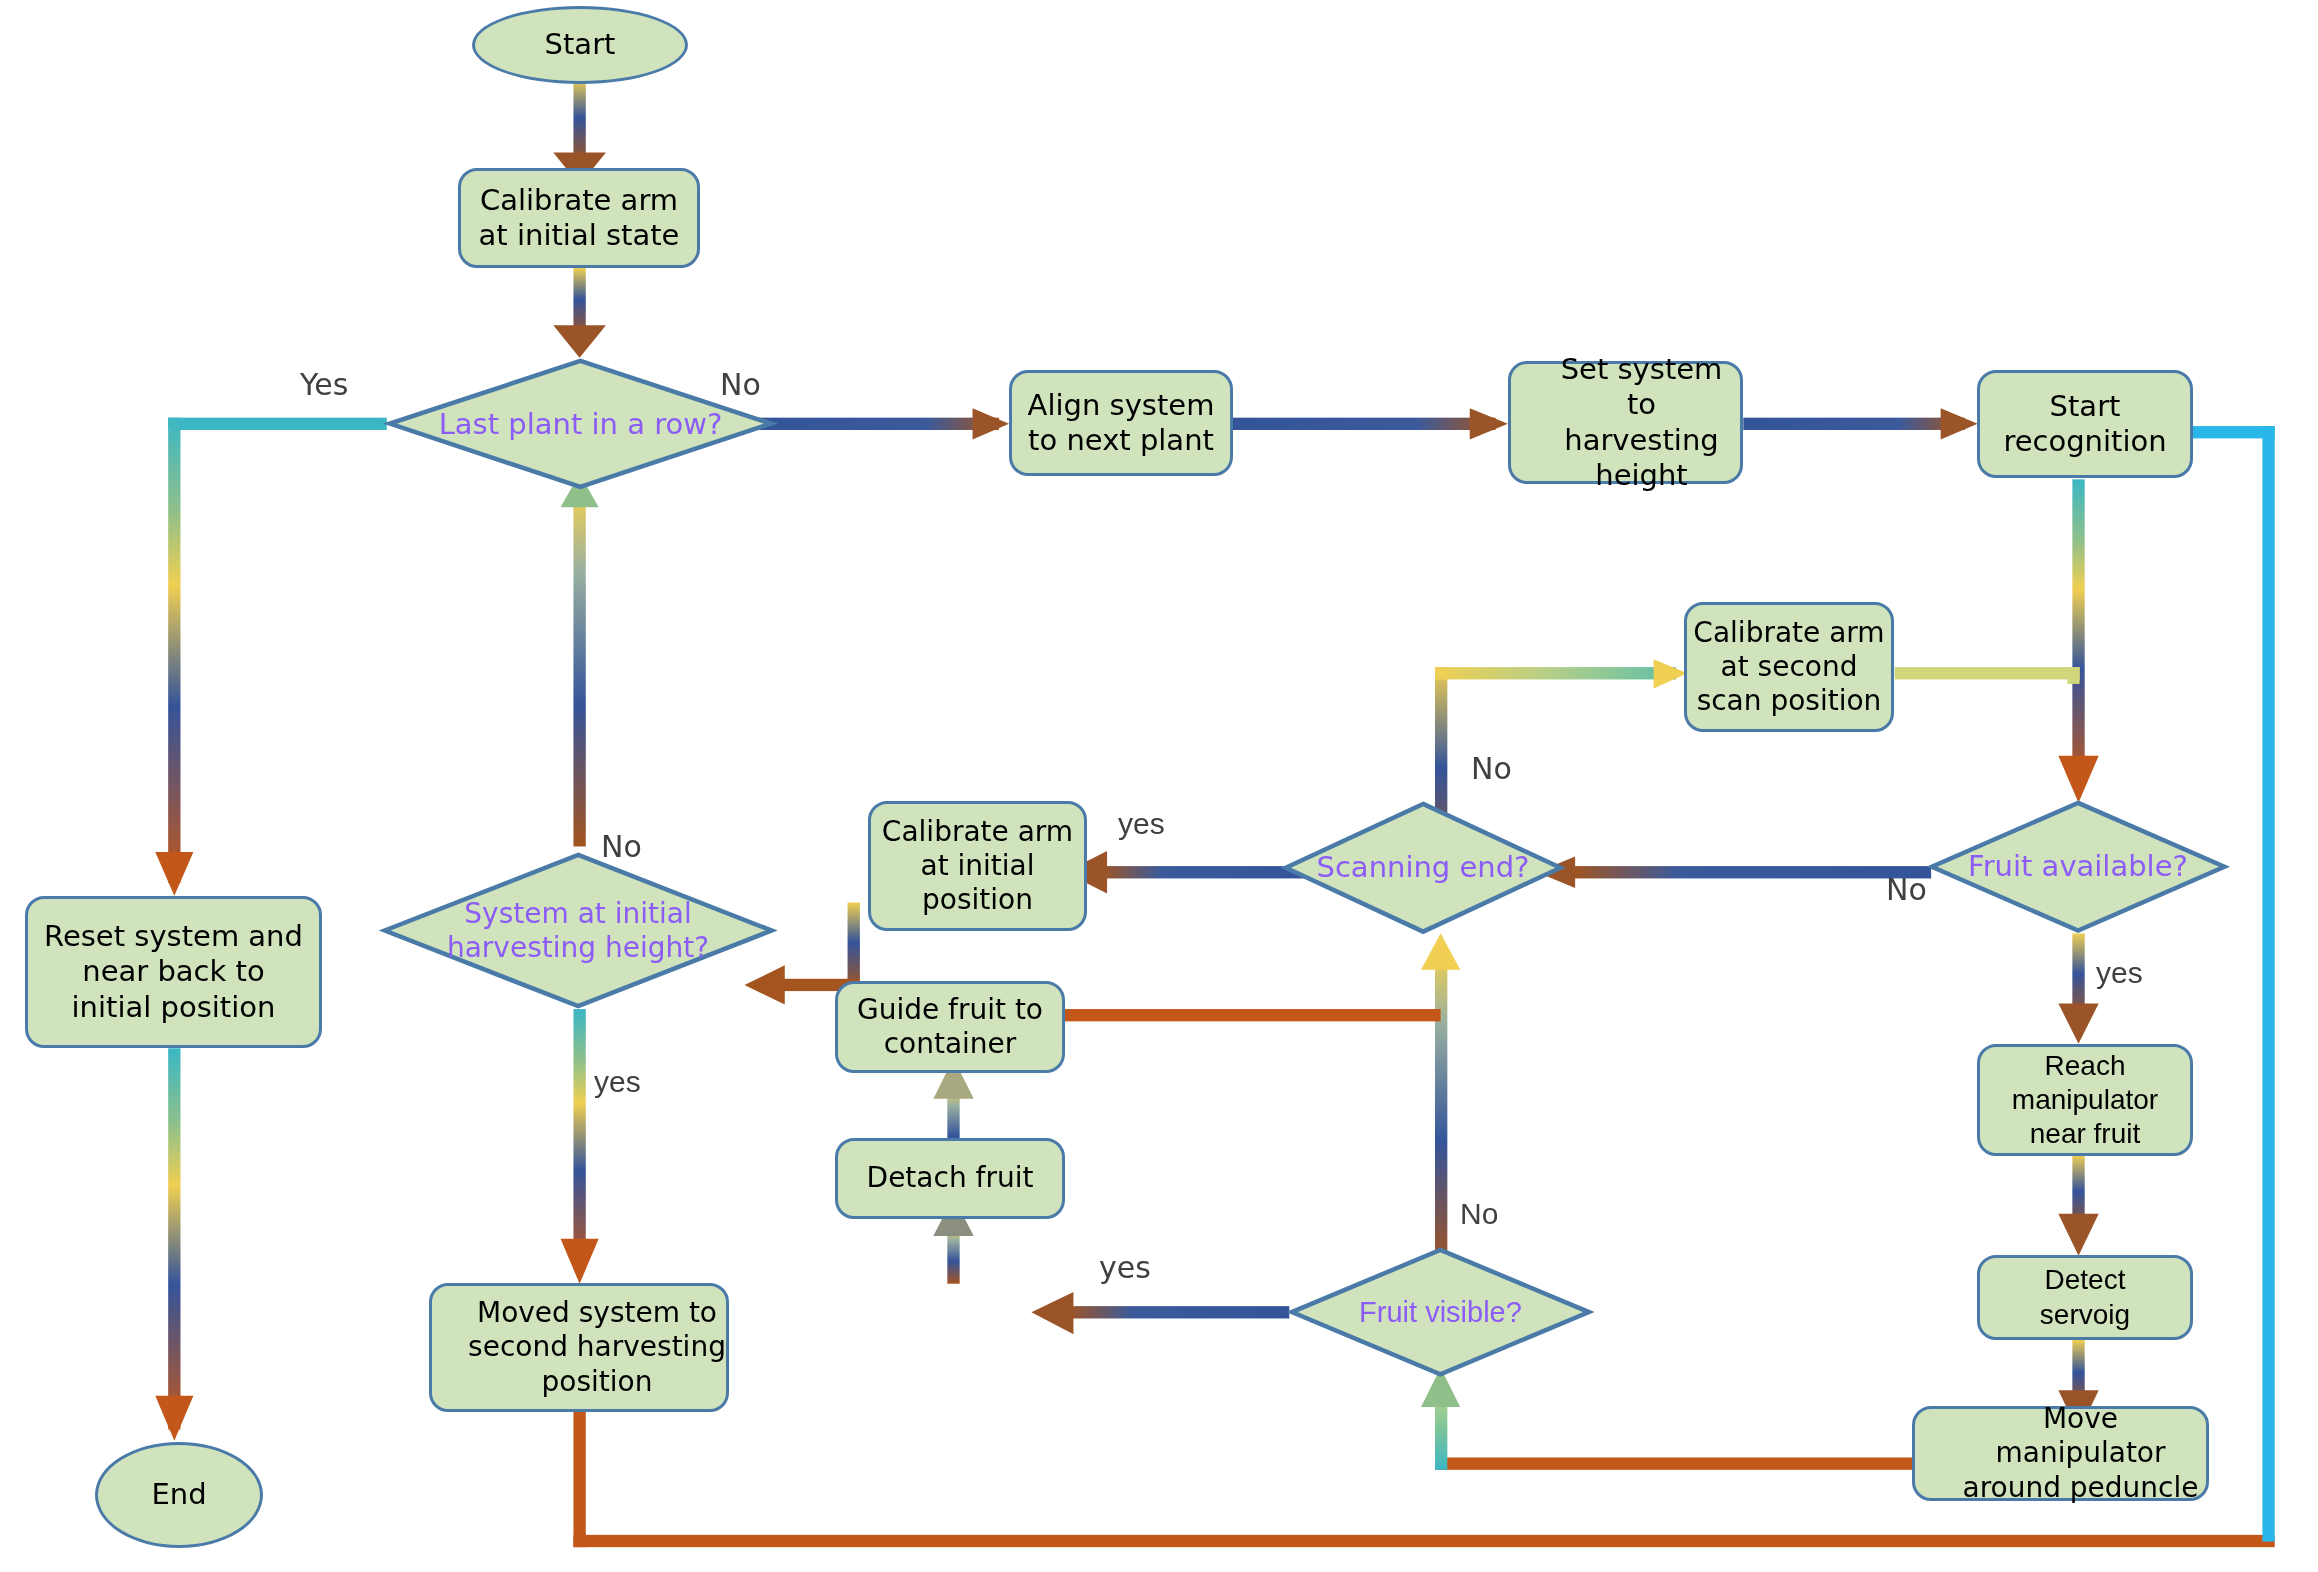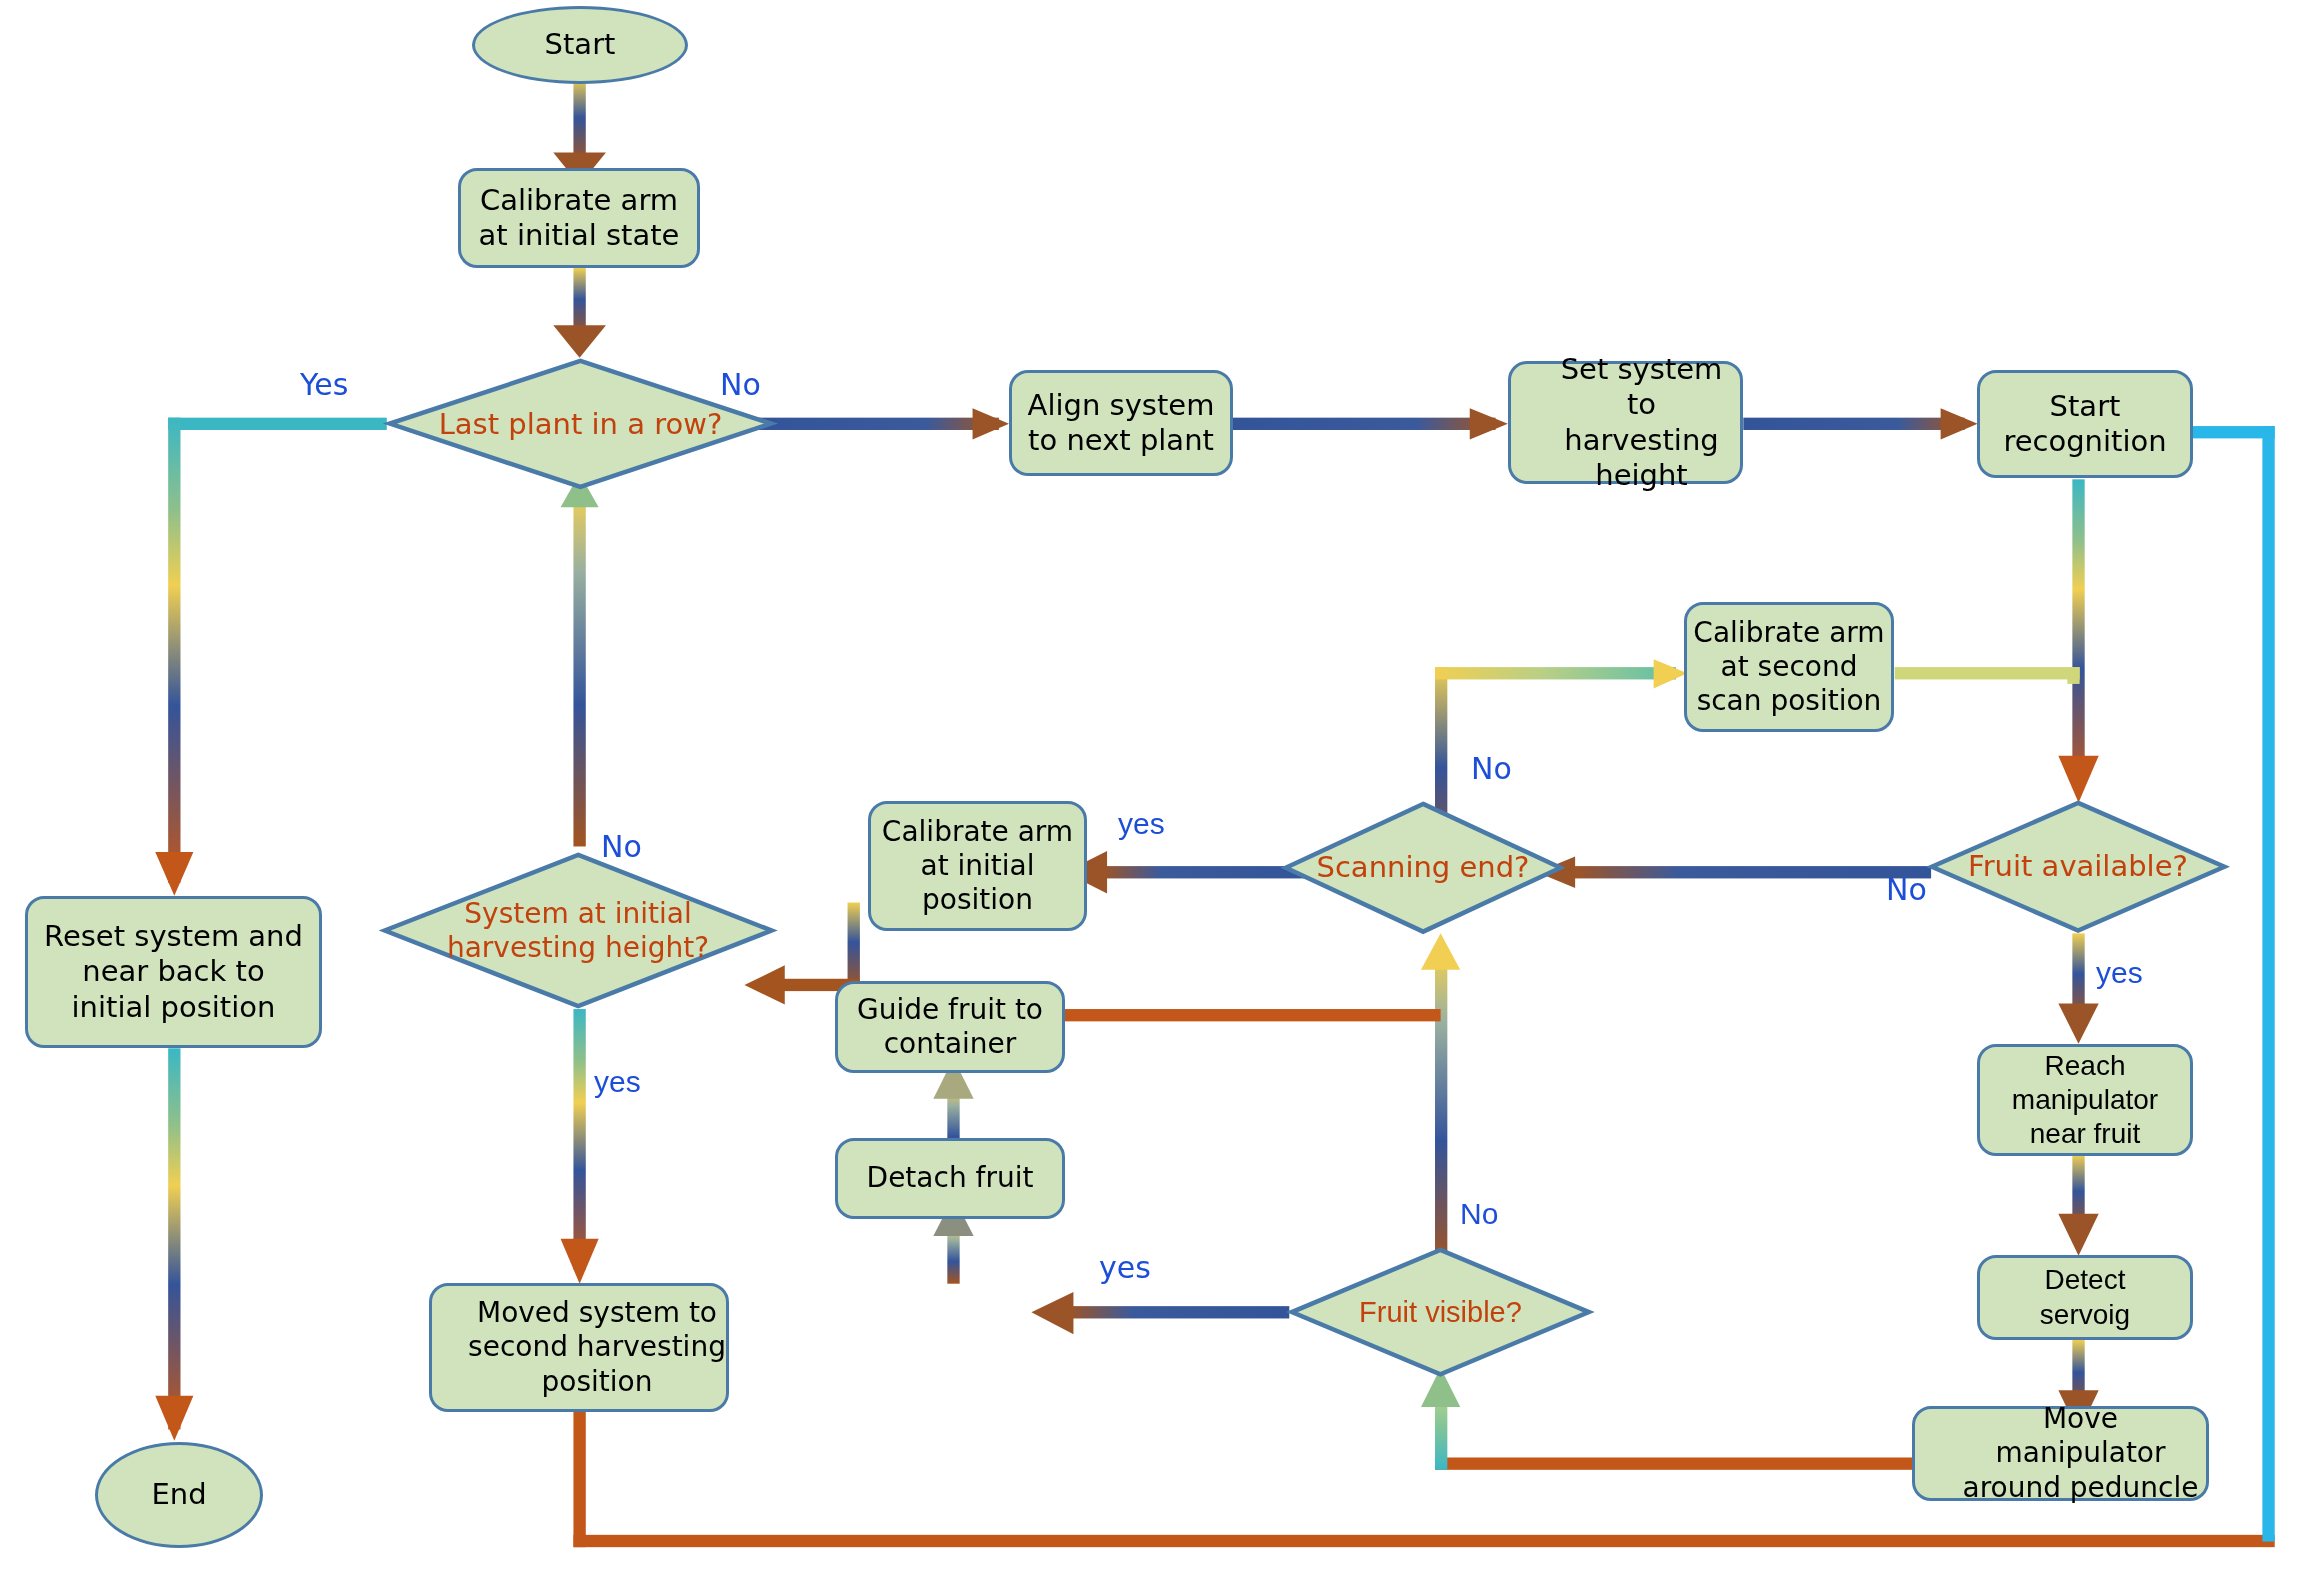--- a/index.html
+++ b/index.html
@@ -8,23 +8,23 @@
   svg{position:absolute;left:0;top:0;width:2319px;height:1573px;overflow:visible;}
   .node{position:absolute;box-sizing:border-box;display:flex;align-items:center;
         justify-content:center;text-align:center;color:#000;line-height:1.22;
         font-family:"DejaVu Sans","Liberation Sans",sans-serif;
         white-space:pre-line;z-index:3;}
   .proc{background:#d0e3bd;border:3.9px solid #4a7ba8;border-radius:19px;}
   .term{background:#d0e3bd;border:3.9px solid #4a7ba8;border-radius:50%;}
   .dia-wrap{position:absolute;z-index:3;}
   .dia-lbl{position:absolute;left:0;top:0;width:100%;height:100%;
            display:flex;align-items:center;justify-content:center;text-align:center;
-           color:#c2410c;line-height:1.2;white-space:pre-line;
+           color:#8b5cf6;line-height:1.2;white-space:pre-line;
            font-family:"DejaVu Sans","Liberation Sans",sans-serif;}
-  .edge-lbl{position:absolute;color:#1d4ed8;z-index:4;white-space:nowrap;
+  .edge-lbl{position:absolute;color:#404040;z-index:4;white-space:nowrap;
             font-family:"DejaVu Sans","Liberation Sans",sans-serif;text-align:right;}
 </style>
 </head>
 <body>
 
 <div id="root">
 
 <svg viewBox="0 0 4137 2806">
   <defs>
     <linearGradient id="gV" x1="0" y1="0" x2="0" y2="1">

